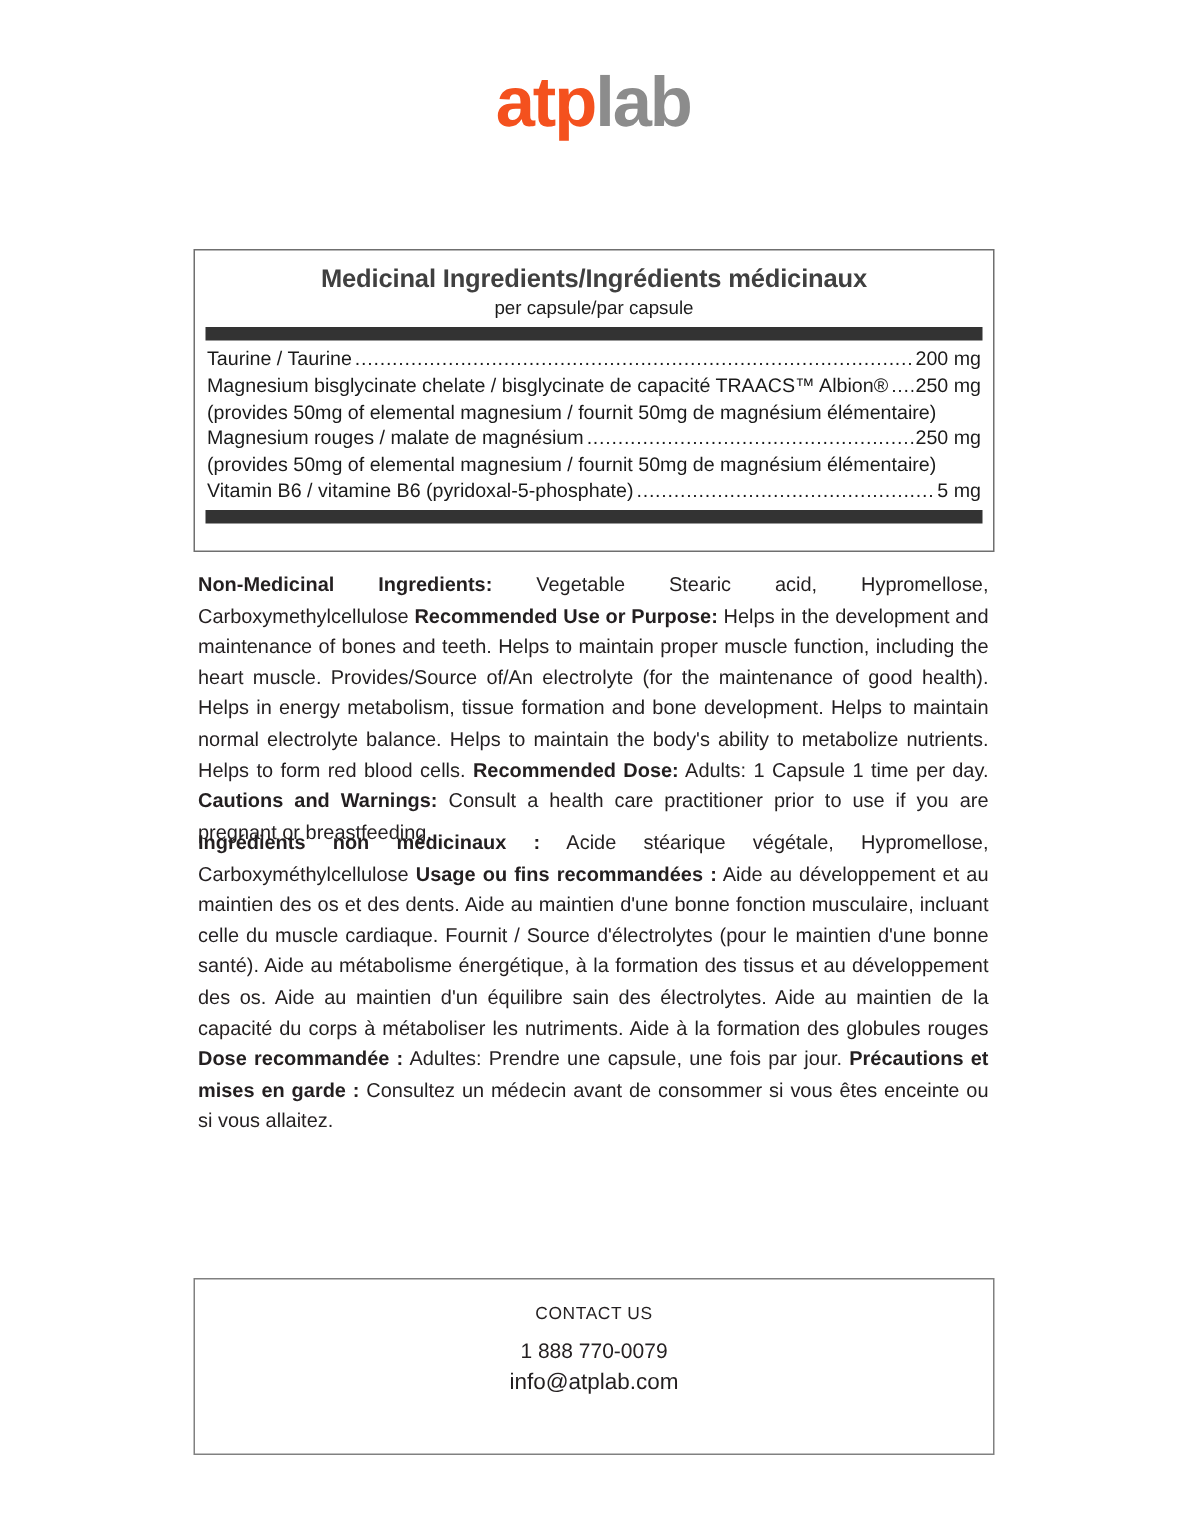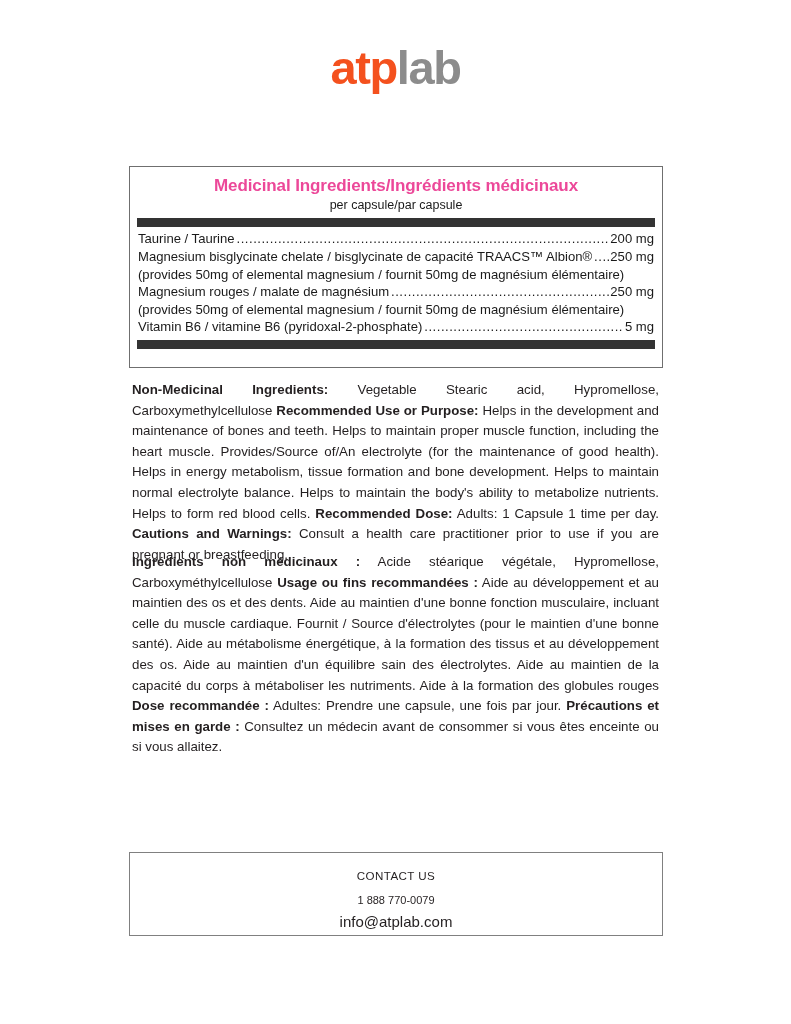--- a/index.html
+++ b/index.html
@@ -48,21 +48,21 @@
   }
   .facts-header {
     text-align: center;
     padding: 9px 8px 0 8px;
   }
   .facts-title {
     font-size: 17px;
     font-weight: 700;
     line-height: 1.15;
     letter-spacing: -0.1px;
-    color: #ec4899;
+    color: #404040;
   }
   .facts-sub {
     font-size: 12.5px;
     line-height: 1.35;
     padding-top: 1px;
     color: #1a1a1a;
   }
   .rule-thick {
     height: 9px;
     background: #333333;
@@ -119,34 +119,34 @@
   .copy.fr { top: 548px; }
   .copy b { font-weight: 700; }
   .copy p { margin: 4px; }
 
   
   .contact-box {
     position: absolute;
     left: 129px;
     top: 852px;
     width: 534px;
-    height: 84px;
+    height: 118px;
     border: 1px solid #808080;
     box-sizing: border-box;
     text-align: center;
     background: #fff;
   }
   .contact-label {
     font-size: 11.6px;
     letter-spacing: 0.4px;
     color: #231f20;
     padding-top: 16px;
   }
   .contact-phone {
-    font-size: 11px;
+    font-size: 14px;
     color: #231f20;
     padding-top: 8px;
     line-height: 21px;
   }
   .contact-email {
     font-size: 15px;
     color: #231f20;
     line-height: 21px;
   }
 </style>
@@ -179,21 +179,21 @@
     <div class="ing-note">(provides 50mg of elemental magnesium / fournit 50mg de magnésium élémentaire)</div>
 
     <div class="ing-row">
       <span class="ing-name">Magnesium rouges / malate de magnésium</span>
       <span class="ing-leader">................................................................................................................</span>
       <span class="ing-amt">250 mg</span>
     </div>
     <div class="ing-note">(provides 50mg of elemental magnesium / fournit 50mg de magnésium élémentaire)</div>
 
     <div class="ing-row">
-      <span class="ing-name">Vitamin B6 / vitamine B6 (pyridoxal-2-phosphate)</span>
+      <span class="ing-name">Vitamin B6 / vitamine B6 (pyridoxal-5-phosphate)</span>
       <span class="ing-leader">................................................................................................................</span>
       <span class="ing-amt">5 mg</span>
     </div>
 
   </div>
   <div class="rule-thick bottom"></div>
   <div class="facts-tail"></div>
 </div>
 
 <div class="copy en">

